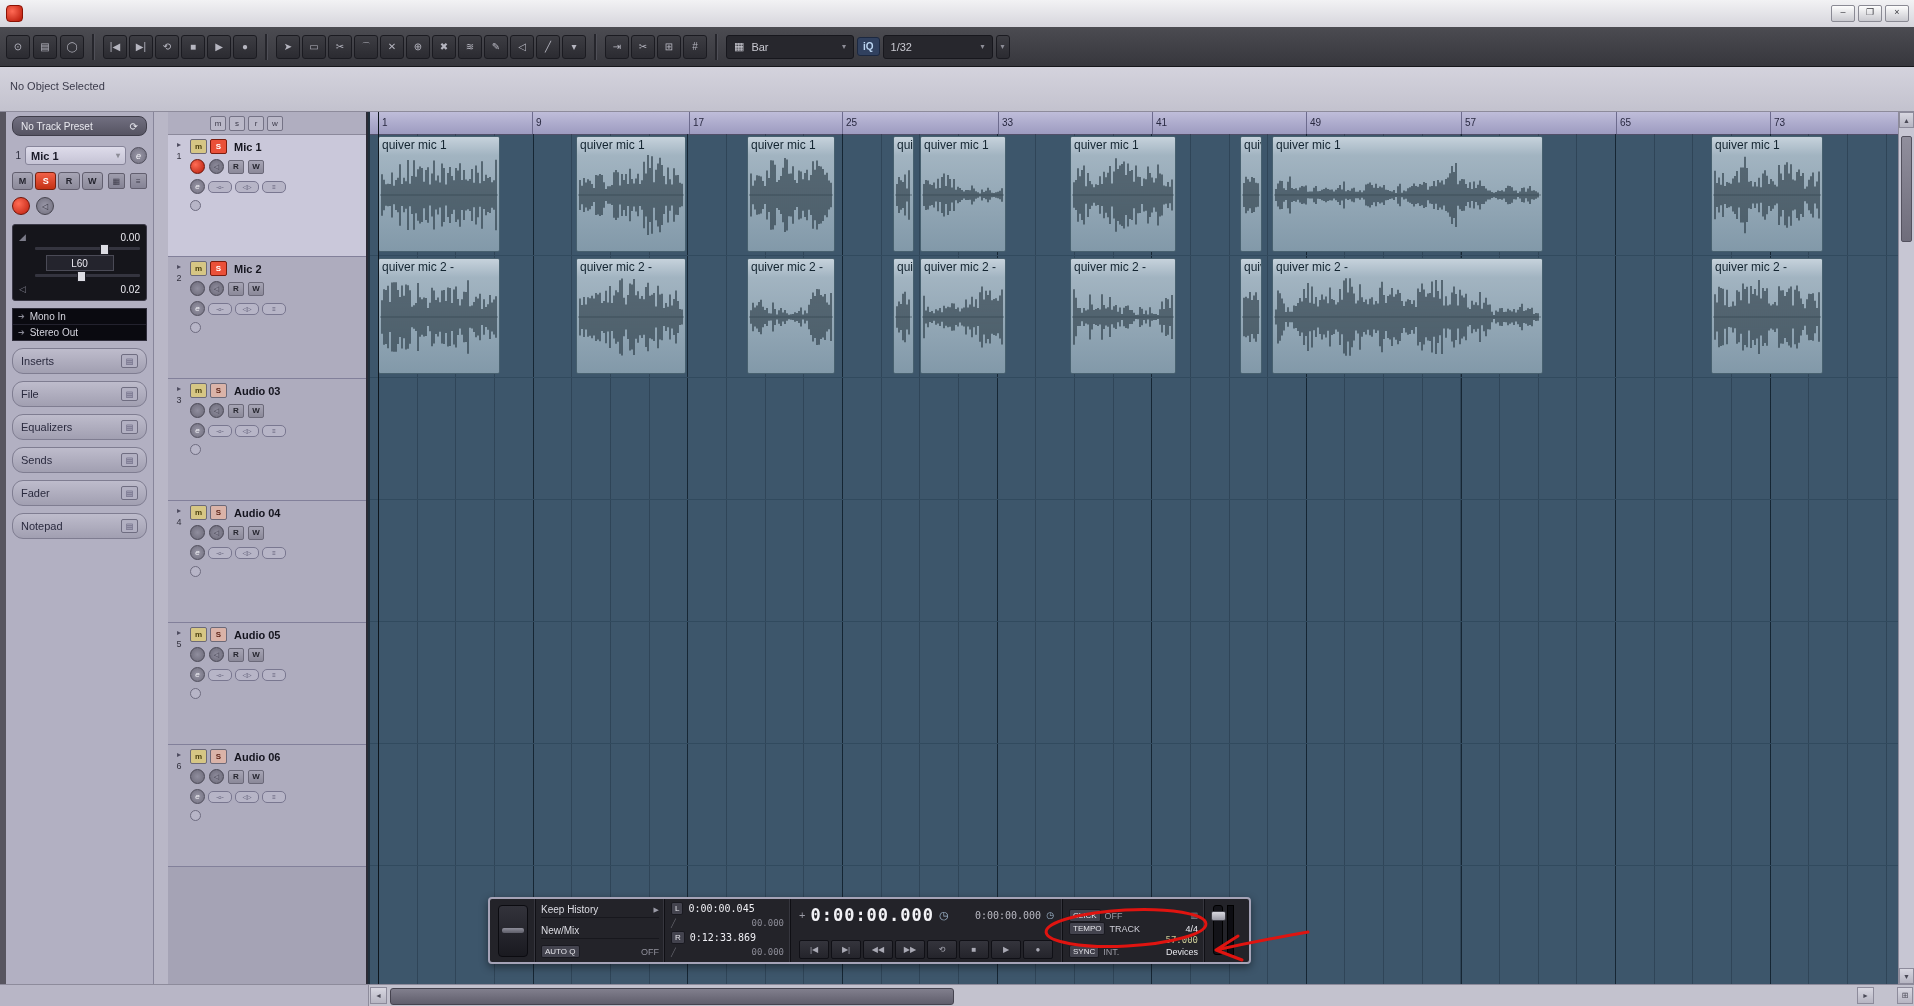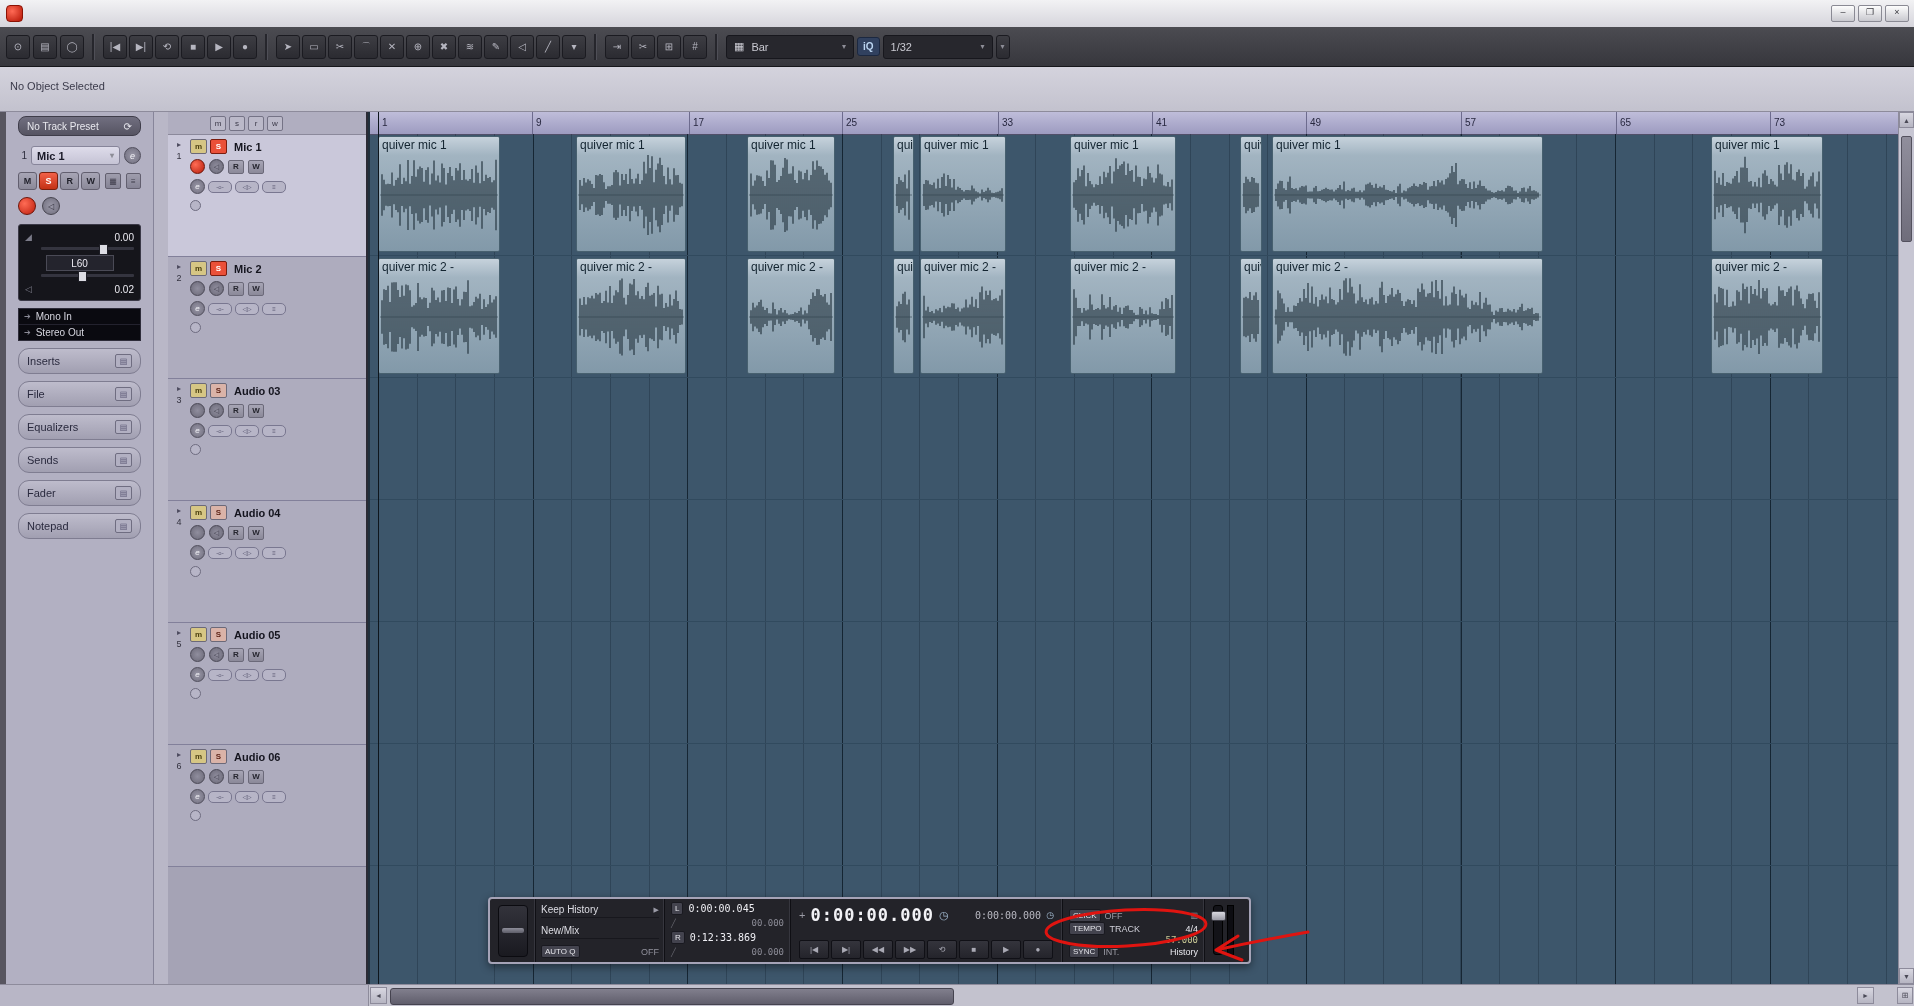--- a/index.html
+++ b/index.html
@@ -31,21 +31,21 @@
   .iq-badge{background:#31415f;color:#bcd6f2;border:1px solid #1c2840;border-radius:3px;
     font-size:10px;font-weight:bold;padding:3px 5px;}
   #collapse-handle{position:absolute;left:400px;top:67px;font-size:8px;color:#55545e;}
   
   #infoline{position:absolute;left:0;top:67px;right:0;height:45px;box-sizing:border-box;
     background:linear-gradient(#d4d3dd,#c3c2ce);border-bottom:1px solid #8d8b9b;}
   #info-text{position:absolute;left:10px;top:13px;font-size:11px;color:#3b3b4b;}
   
   #left-edge{position:absolute;left:0;top:112px;width:6px;bottom:22px;background:#57555f;}
   #inspector{position:absolute;left:6px;top:112px;width:148px;bottom:22px;box-sizing:border-box;
-    background:#b2b0c2;border-right:1px solid #87859a;padding:4px 12px;}
+    background:#b2b0c2;border-right:1px solid #87859a;padding:4px 6px;}
   .preset-bar{height:18px;border-radius:8px;background:linear-gradient(#716f80,#565462);
     border:1px solid #3f3d4a;color:#e9e9ef;font-size:10px;display:flex;align-items:center;
     justify-content:space-between;padding:0 8px;}
   .ttl-row{display:flex;align-items:center;gap:4px;margin-top:10px;}
   .insp-num{font-size:10px;color:#2c2c3c;width:9px;text-align:right;}
   .tname-field{flex:1;height:17px;background:linear-gradient(#dedcEA,#c5c3d5);
     border:1px solid #87859a;border-radius:3px;font-size:11px;font-weight:bold;color:#191927;
     display:flex;align-items:center;justify-content:space-between;padding:0 5px;}
   .e-btn{width:15px;height:15px;border-radius:50%;background:radial-gradient(#9a98a8,#6f6d7d);
     border:1px solid #504e5c;color:#f2f2f6;font-size:9px;font-style:italic;
@@ -767,21 +767,21 @@
       <span class="chip">TEMPO</span>
       <span class="tp-val light">TRACK</span>
       <span class="tp-right">4/4</span>
     </div>
     <div class="tp-srow">
       <span class="tp-right tempo-num mono">57.000</span>
     </div>
     <div class="tp-srow">
       <span class="chip">SYNC</span>
       <span class="tp-val">INT.</span>
-      <span class="tp-right">History</span>
+      <span class="tp-right">Devices</span>
     </div>
   </div>
   <div class="tp-sec tp-fader">
     <div class="fslot">
       <div class="fhandle"></div>
     </div>
     <div class="fmeter"></div>
   </div>
 </div>
 

